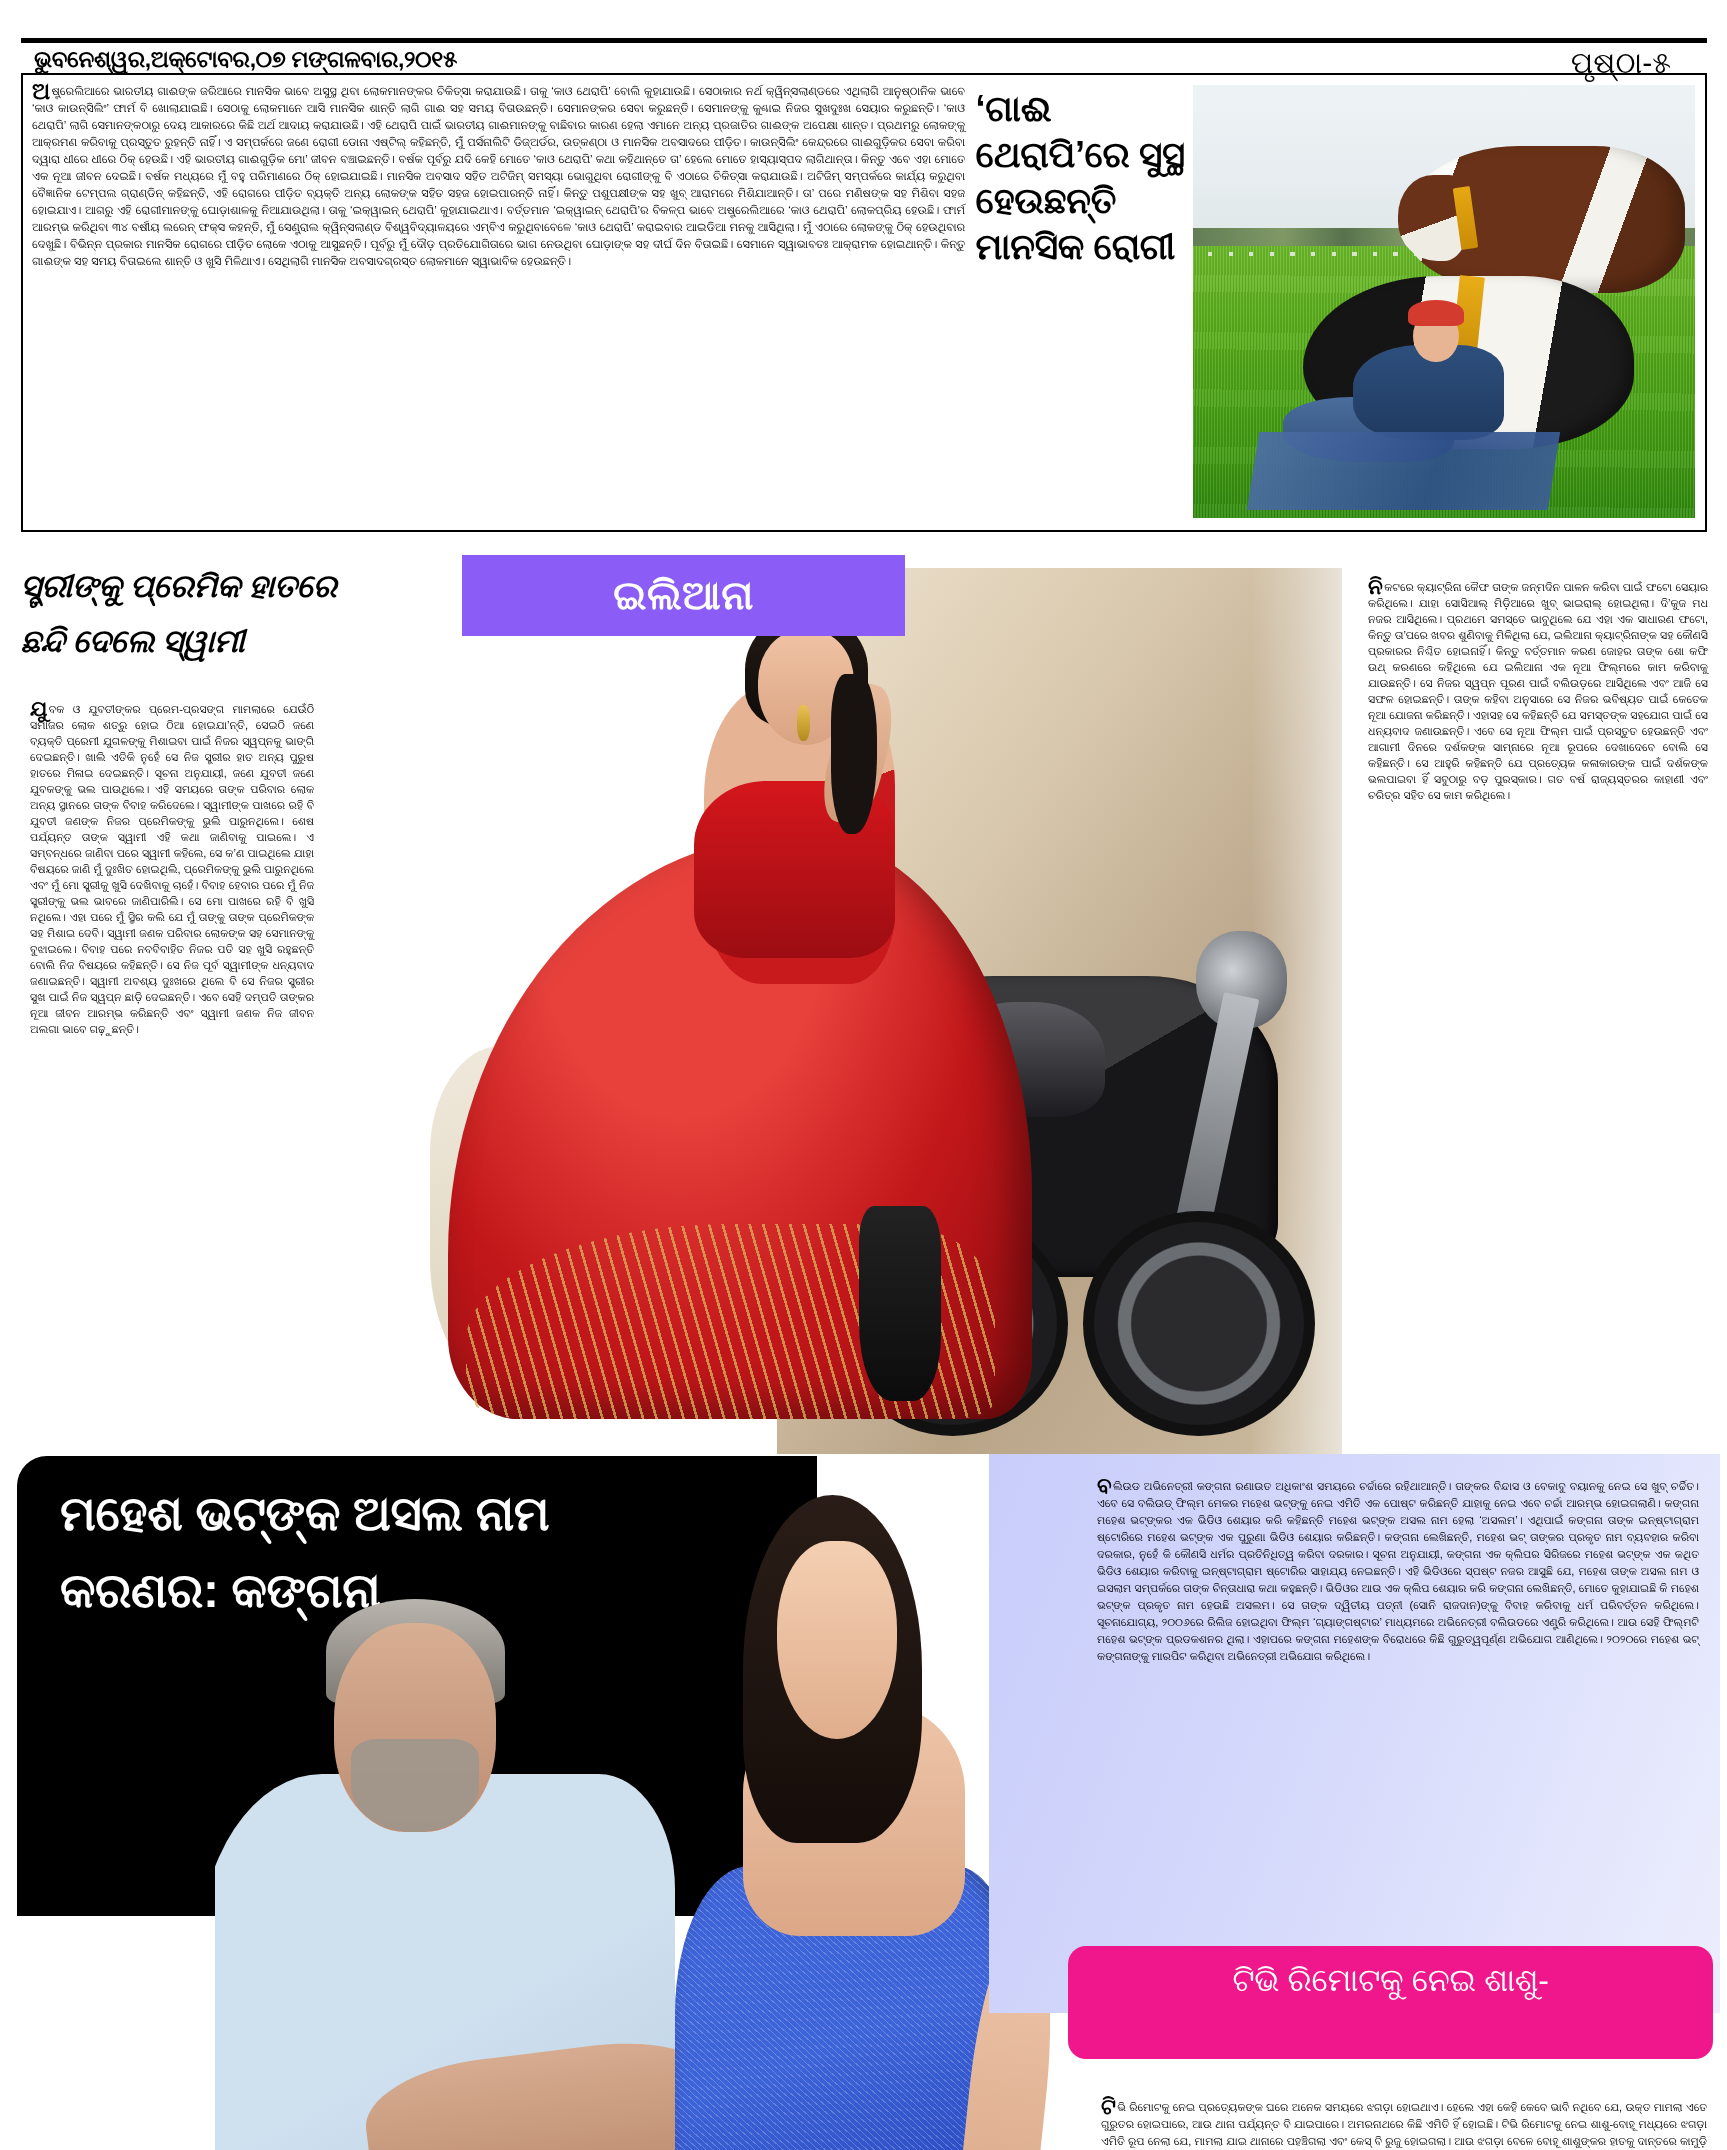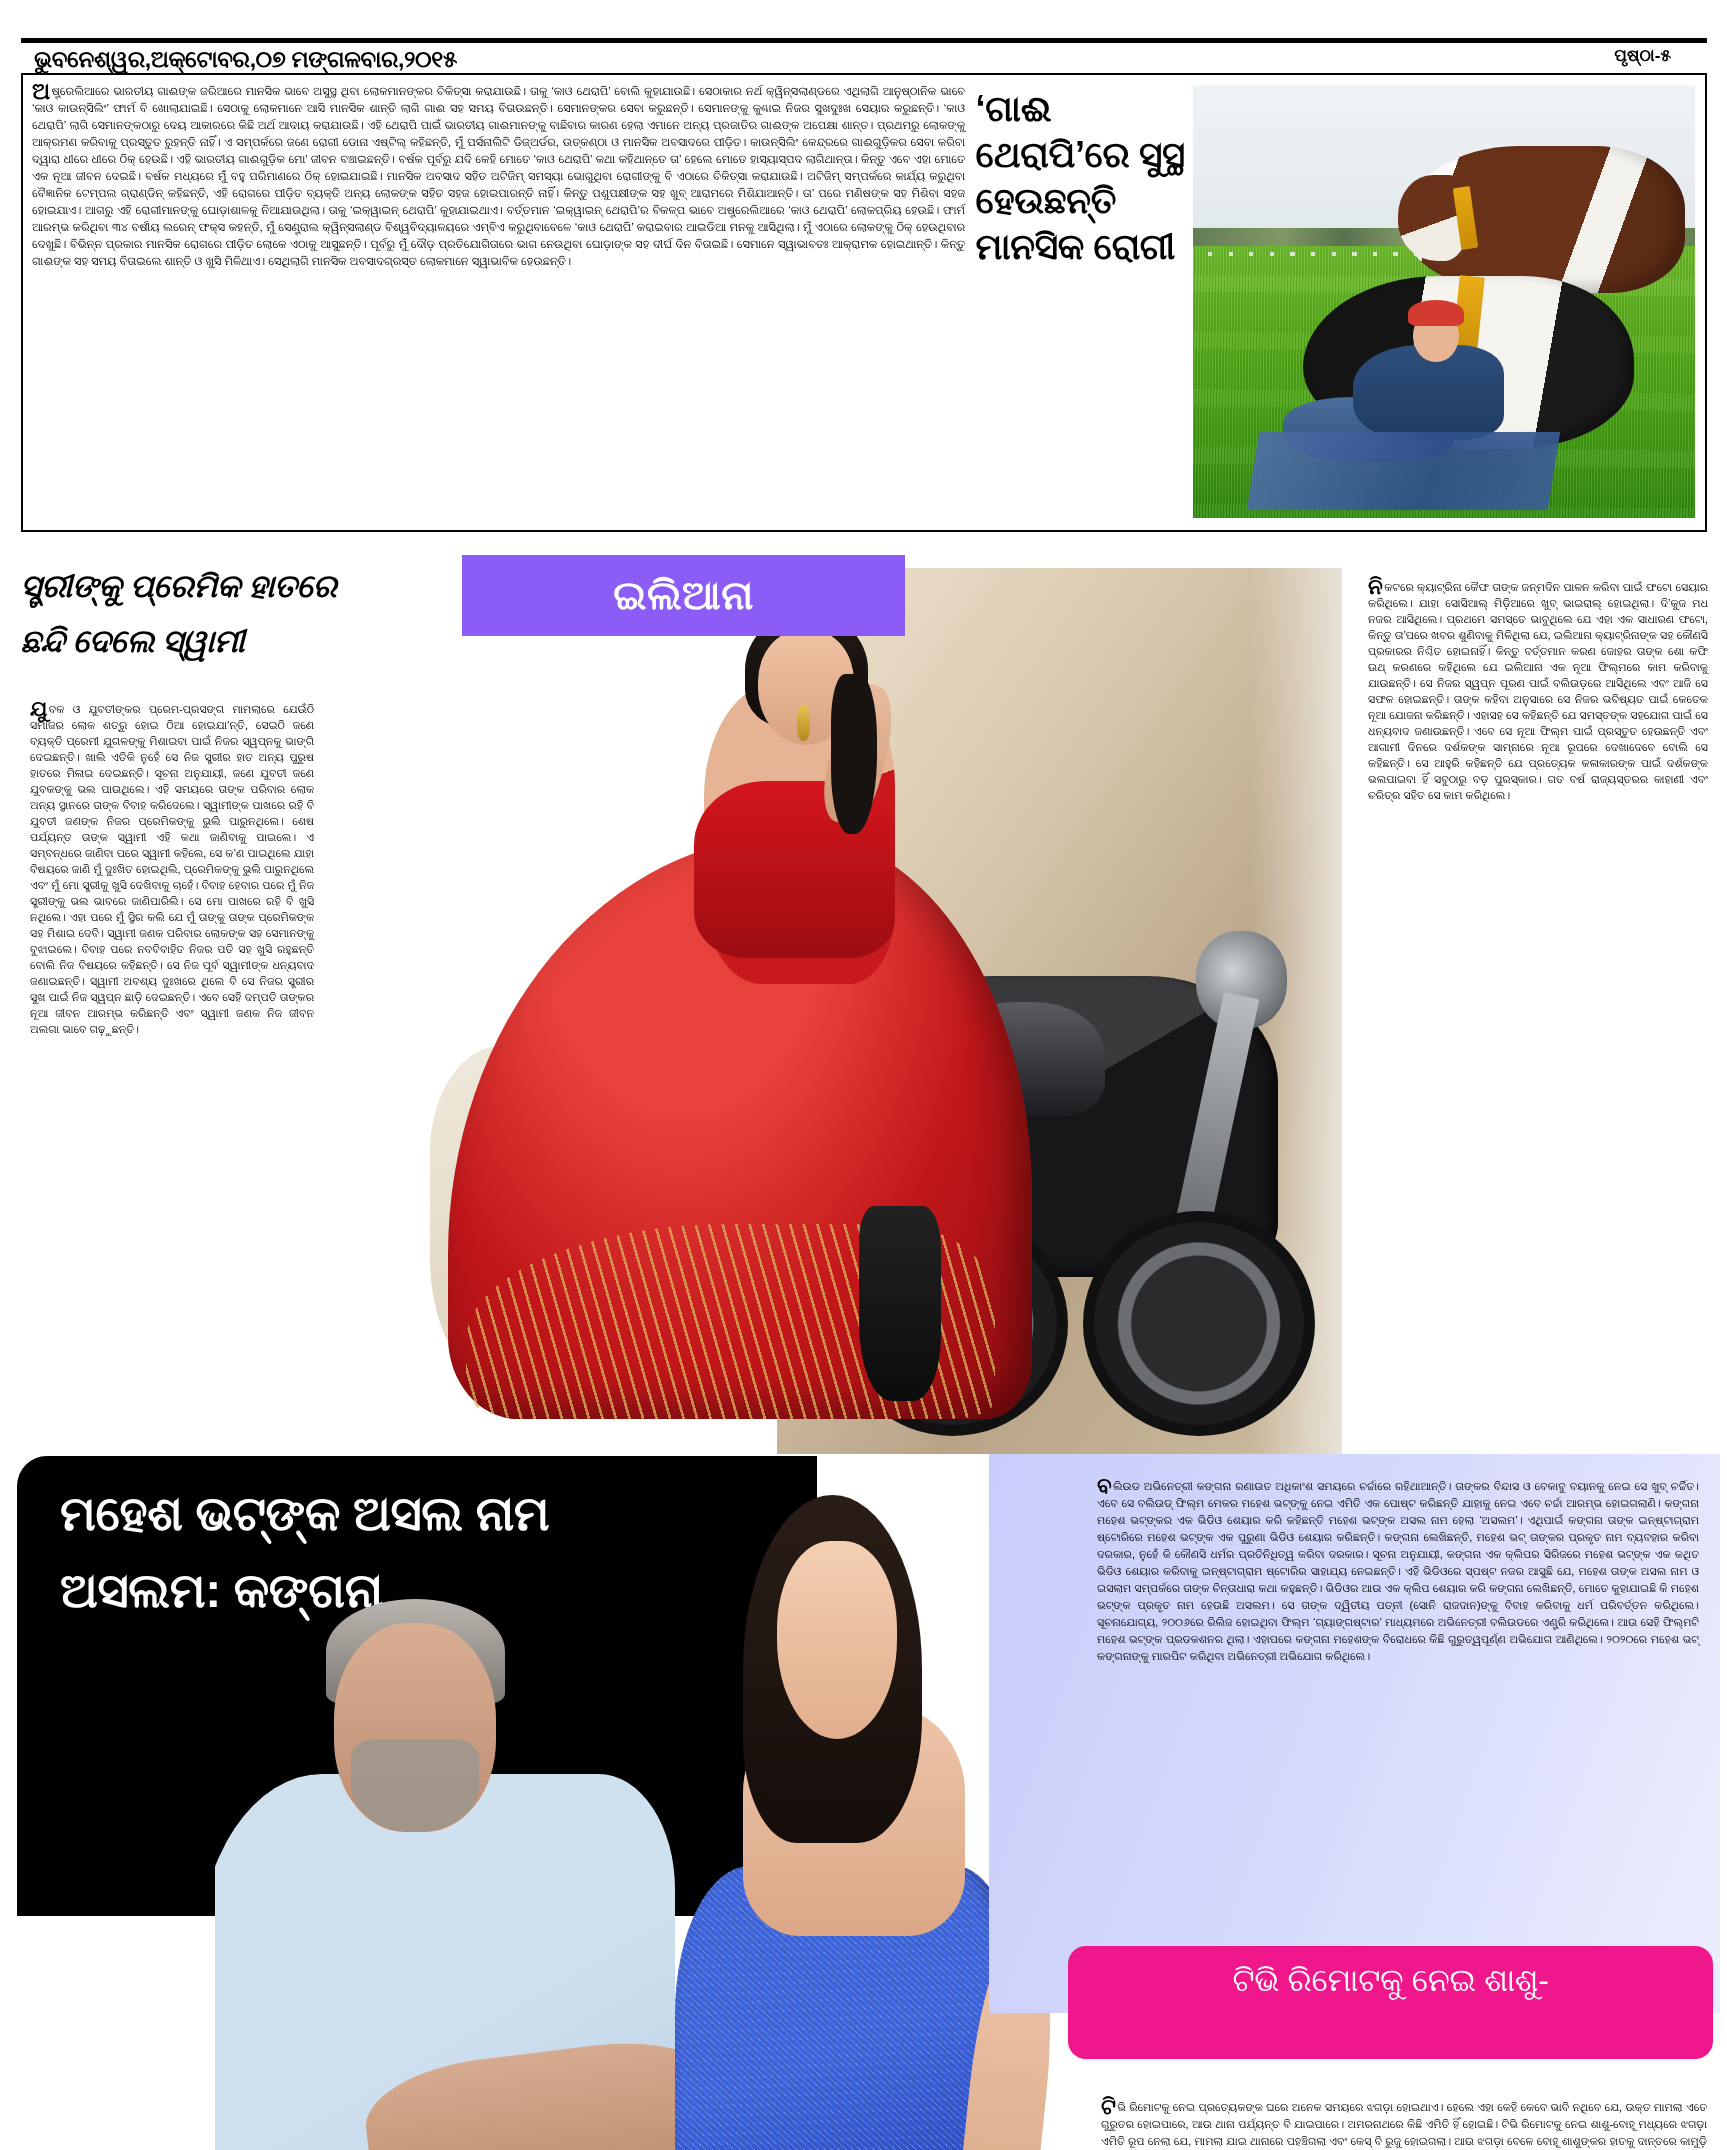--- a/index.html
+++ b/index.html
@@ -17,21 +17,21 @@
   }
   #masthead .rule-top {
     position:absolute; left:20.6px; top:38px; width:1686px; height:4.7px; background:#000;
   }
   #masthead .dateline {
     position:absolute; left:34px; top:46px;
     font-size:23px; font-weight:700; letter-spacing:-0.4px; white-space:nowrap;
   }
   #masthead .pageno {
     position:absolute; right:56px; top:46px;
-    font-size:17px; font-weight:700; white-space:nowrap;
+    font-size:30px; font-weight:400; white-space:nowrap;
   }
 
   
   #art1 {
     position:absolute; left:20.6px; top:73px; width:1686px; height:459px;
     border:2.6px solid #000;
     box-sizing:border-box;
   }
   #art1 .body {
     position:absolute; left:9.5px; top:7.7px; width:933px;
@@ -385,21 +385,21 @@
   <div class="earring"></div>
 </div>
 
 <div id="iliana-plate">
   <div class="label">ଇଲିଆନା</div>
 </div>
 
 <div id="art2-right"><span class="dropcap">ନି</span><span>କଟରେ କ୍ୟାଟ୍ରିନା କୈଫ ତାଙ୍କ ଜନ୍ମଦିନ ପାଳନ କରିବା ପାଇଁ ଫଟୋ ସେୟାର କରିଥିଲେ। ଯାହା ସୋସିଆଲ୍ ମିଡ଼ିଆରେ ଖୁବ୍ ଭାଇରାଲ୍ ହୋଇଥିଲା। ଦି’କୁଜ ମଧ ନଜର ଆସିଥିଲେ। ପ୍ରଥମେ ସମସ୍ତେ ଭାବୁଥିଲେ ଯେ ଏହା ଏକ ସାଧାରଣ ଫଟୋ, କିନ୍ତୁ ତା’ପରେ ଖବର ଶୁଣିବାକୁ ମିଳିଥିଲା ଯେ, ଇଲିଆନା କ୍ୟାଟ୍ରିନାଙ୍କ ସହ କୌଣସି ପ୍ରକାରର ନିଶ୍ଚିତ ହୋଇନାହିଁ। କିନ୍ତୁ ବର୍ତ୍ତମାନ କରଣ ଜୋହର ତାଙ୍କ ଶୋ କଫି ଉଥ୍ କରଣରେ କହିଥିଲେ ଯେ ଇଲିଆନା ଏକ ନୂଆ ଫିଲ୍ମରେ କାମ କରିବାକୁ ଯାଉଛନ୍ତି। ସେ ନିଜର ସ୍ୱପ୍ନ ପୂରଣ ପାଇଁ ବଲିଉଡ଼ରେ ଆସିଥିଲେ ଏବଂ ଆଜି ସେ ସଫଳ ହୋଇଛନ୍ତି। ତାଙ୍କ କହିବା ଅନୁସାରେ ସେ ନିଜର ଭବିଷ୍ୟତ ପାଇଁ କେତେକ ନୂଆ ଯୋଜନା କରିଛନ୍ତି। ଏହାସହ ସେ କହିଛନ୍ତି ଯେ ସମସ୍ତଙ୍କ ସହଯୋଗ ପାଇଁ ସେ ଧନ୍ୟବାଦ ଜଣାଉଛନ୍ତି। ଏବେ ସେ ନୂଆ ଫିଲ୍ମ ପାଇଁ ପ୍ରସ୍ତୁତ ହେଉଛନ୍ତି ଏବଂ ଆଗାମୀ ଦିନରେ ଦର୍ଶକଙ୍କ ସାମ୍ନାରେ ନୂଆ ରୂପରେ ଦେଖାଦେବେ ବୋଲି ସେ କହିଛନ୍ତି। ସେ ଆହୁରି କହିଛନ୍ତି ଯେ ପ୍ରତ୍ୟେକ କଳାକାରଙ୍କ ପାଇଁ ଦର୍ଶକଙ୍କ ଭଲପାଇବା ହିଁ ସବୁଠାରୁ ବଡ଼ ପୁରସ୍କାର। ଗତ ବର୍ଷ ରାଜ୍ୟସ୍ତରର କାହାଣୀ ଏବଂ ଚରିତ୍ର ସହିତ ସେ କାମ କରିଥିଲେ।</span></div>
 
 <div id="art3-plate">
-  <div class="h3">ମହେଶ ଭଟ୍ଙ୍କ ଅସଲ ନାମ ଅସଲମ: କଙ୍ଗନା</div>
+  <div class="h3">ମହେଶ ଭଟ୍ଙ୍କ ଅସଲ ନାମ କରଣର: କଙ୍ଗନା</div>
 </div>
 
 <div id="art3-photo">
   <div class="mb-shirt"></div>
   <div class="mb-hair"></div>
   <div class="mb-head"></div>
   <div class="mb-beard"></div>
   <div class="mb-arm"></div>
   <div class="kn-dress"></div>
   <div class="kn-sparkle"></div>

